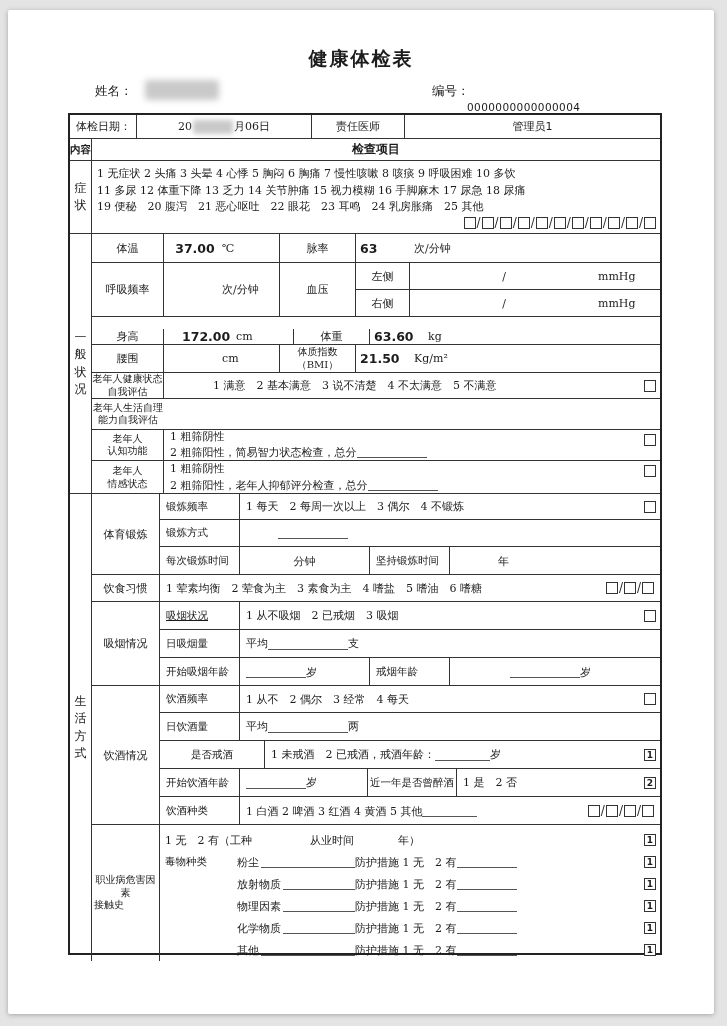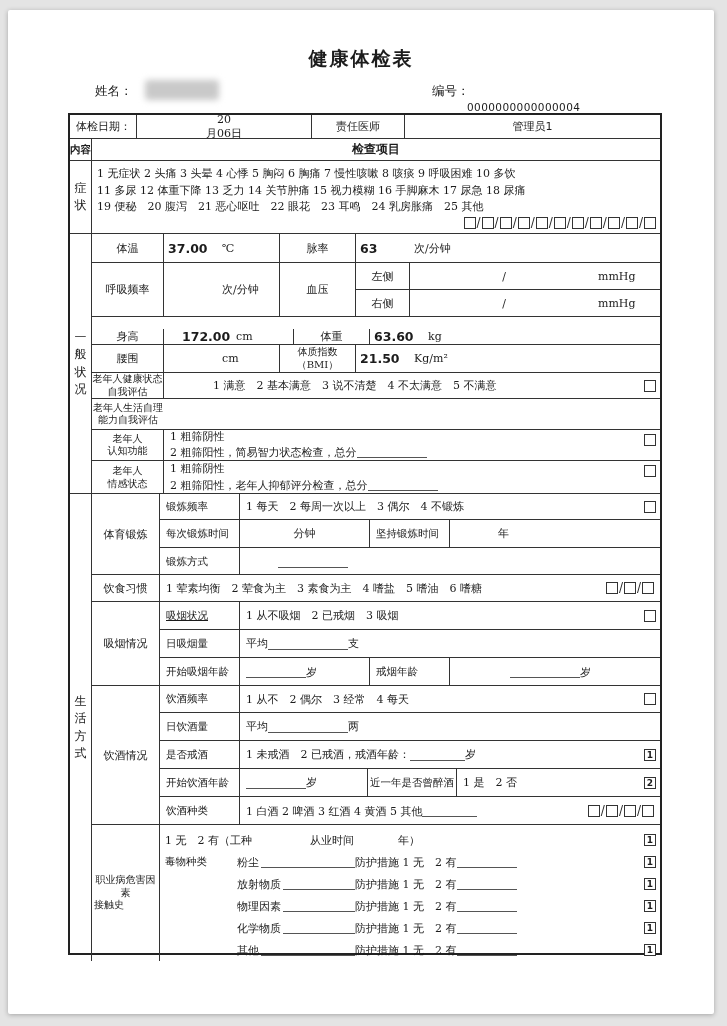--- a/index.html
+++ b/index.html
@@ -62,21 +62,21 @@
     <span class="lbl-name">姓名：</span>
     <span class="blur-name"></span>
     <span class="lbl-code">编号：</span>
     <span class="code-val">0000000000000004</span>
   </div>
 
   <div class="tbl">
 
     <div class="tr" style="height:24px; flex:none;">
       <div class="td pl" style="width:67px;">体检日期：</div>
-      <div class="td ctr" style="width:175px;flex-direction:column;">
+      <div class="td ctr" style="width:175px;">
         <span>20</span>
           <span class="blur-date"></span>
           <span>月06日</span>
       </div>
       <div class="td ctr" style="width:93px;">责任医师</div>
       <div class="td ctr grow sans" style="font-size:11px;">管理员1</div>
     </div>
 
     <div class="tr" style="height:22px; flex:none;">
       <div class="td ctr bold" style="width:22px; font-size:10.5px;">内容</div>
@@ -95,21 +95,21 @@
       </div>
     </div>
 
     <div class="tr" style="height:260px; flex:none;">
       <div class="td ctr" style="width:22px;">
         <span class="vlabel">一般状况</span>
       </div>
       <div class="col">
         <div class="tr" style="height:29px; flex:none;">
           <div class="td ctr" style="width:72px;">体温</div>
-          <div class="td" style="width:116px;">
+          <div class="td" style="width:116px;text-align:center;">
             <span class="val valw">37.00</span>
             <span>℃</span>
           </div>
           <div class="td ctr" style="width:76px;">脉率</div>
           <div class="td grow">
             <span class="val valw">63</span>
             <span>次/分钟</span>
           </div>
         </div>
         <div class="tr" style="height:54px; flex:none;">
@@ -217,31 +217,31 @@
         <div class="tr" style="height:81px; flex:none;">
           <div class="td ctr" style="width:68px;">体育锻炼</div>
           <div class="col">
             <div class="tr" style="height:26px; flex:none;">
               <div class="td pl f105" style="width:80px;">锻炼频率</div>
               <div class="td grow pl">
                 <span class="grow">1 每天　2 每周一次以上　3 偶尔　4 不锻炼</span>
                 <span class="cbx cbx-r"></span>
               </div>
             </div>
+            <div class="tr" style="height:27px; flex:none;">
+              <div class="td pl f105" style="width:80px;">锻炼方式</div>
+              <div class="td grow" style="padding-left:38px;">
+                <span class="ul u70"></span>
+              </div>
+            </div>
             <div class="tr" style="height:28px; flex:none;">
               <div class="td pl f105" style="width:80px;">每次锻炼时间</div>
               <div class="td ctr" style="width:130px;">分钟</div>
               <div class="td pl f105" style="width:80px;">坚持锻炼时间</div>
               <div class="td grow" style="padding-left:48px;">年</div>
-            </div>
-            <div class="tr" style="height:27px; flex:none;">
-              <div class="td pl f105" style="width:80px;">锻炼方式</div>
-              <div class="td grow" style="padding-left:38px;">
-                <span class="ul u70"></span>
-              </div>
             </div>
           </div>
         </div>
 
         <div class="tr" style="height:27px; flex:none;">
           <div class="td ctr" style="width:68px;">饮食习惯</div>
           <div class="td grow pl">
             <span class="grow">1 荤素均衡　2 荤食为主　3 素食为主　4 嗜盐　5 嗜油　6 嗜糖</span>
             <span class="boxline" style="margin-right:2px;"><span class="cbx"></span>/<span class="cbx"></span>/<span class="cbx"></span></span>
           </div>
@@ -292,21 +292,21 @@
             </div>
             <div class="tr" style="height:28px; flex:none;">
               <div class="td pl f105" style="width:80px;">日饮酒量</div>
               <div class="td grow pl">
                 <span>平均</span>
                   <span class="ul u80"></span>
                   <span>两</span>
               </div>
             </div>
             <div class="tr" style="height:28px; flex:none;">
-              <div class="td pl f105" style="width:80px;">是否戒酒</div>
+              <div class="td pl f105" style="width:80px;margin-left:25px;">是否戒酒</div>
               <div class="td grow pl">
                 <span>1 未戒酒　2 已戒酒，戒酒年龄：</span>
                   <span class="ul u55"></span>
                   <span>岁</span>
                 <span class="grow"></span>
                 <span class="cbx cbx-r">1</span>
               </div>
             </div>
             <div class="tr" style="height:28px; flex:none;">
               <div class="td pl f105" style="width:80px;">开始饮酒年龄</div>

